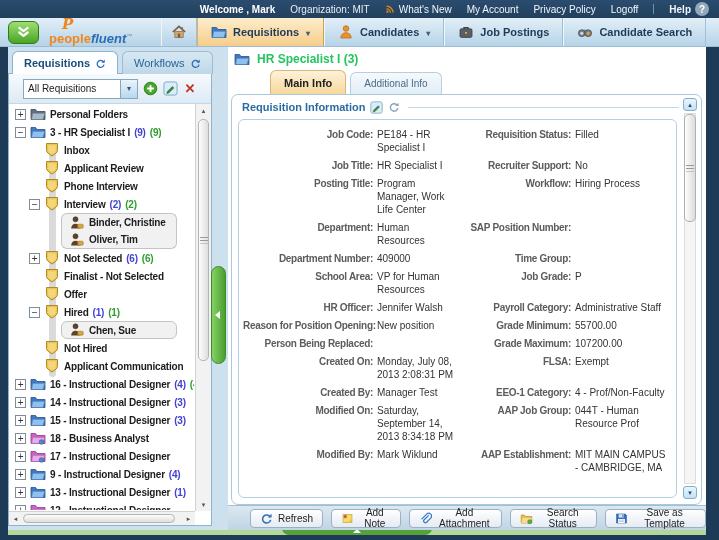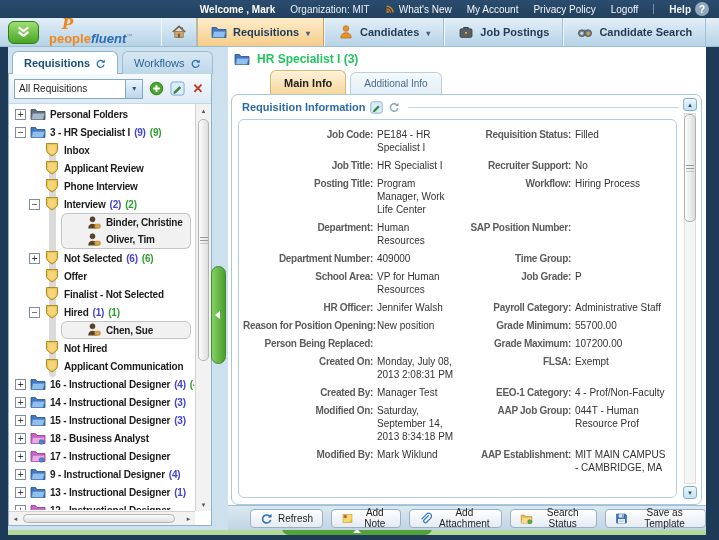--- a/index.html
+++ b/index.html
@@ -36,41 +36,41 @@
   
   .backdrop{position:absolute;left:8px;top:47px;width:698px;height:483px;background:#cde0ee;}
   
   .sidetabs{position:absolute;left:12px;top:51px;height:23px;display:flex;gap:4px;z-index:3;}
   .stab{display:flex;align-items:center;gap:5px;padding:0 11px;font-size:11px;color:#2a6496;cursor:pointer;
         background:linear-gradient(#d8e8f3,#bdd7e9);border:1px solid #9cbcd4;border-bottom:none;border-radius:6px 6px 0 0;}
   .stab.active{background:#fdfeff;border-color:#8fb3cc;color:#1a4e7a;font-weight:bold;}
   .ref-ic{width:11px;height:11px;color:#2e6fb8;}
   .sidepanel{position:absolute;left:8px;top:73px;width:204px;height:453px;background:#fff;border:1px solid #8fb3cc;box-sizing:border-box;z-index:2;}
   .filter-row{position:absolute;left:0;top:0;right:0;height:30px;background:linear-gradient(#f6fafd,#ddeaf4);
-              border-bottom:1px solid #c2d8e6;display:flex;align-items:center;gap:5px;padding:0 5px;box-sizing:border-box;}
+              border-bottom:1px solid #c2d8e6;display:flex;align-items:center;gap:5px;padding:0 14px;box-sizing:border-box;}
   .selectbox{width:130px;height:20px;background:#fff;border:1px solid #86a7bc;display:flex;align-items:center;
              font-size:10px;color:#222;padding-left:4px;box-sizing:border-box;cursor:pointer;}
   .select-btn{margin-left:auto;width:16px;height:18px;border-left:1px solid #86a7bc;background:linear-gradient(#eaf4fb,#b9d7ec);
               display:flex;align-items:center;justify-content:center;cursor:pointer;}
   .select-btn::after{content:"▾";font-size:8px;color:#2a5a84;}
   .ico-btn{width:16px;height:16px;display:flex;align-items:center;justify-content:center;cursor:pointer;}
   .x-ic::before{content:"✕";color:#c23321;font-weight:bold;font-size:13px;line-height:13px;}
   
   .tree{position:absolute;left:2px;top:31px;right:17px;bottom:15px;overflow:hidden;font-size:10px;font-weight:bold;color:#1c1c1c;letter-spacing:-0.2px;}
   .rope{position:absolute;left:38px;top:41px;width:7px;height:231px;background:#dadada;border-radius:4px;}
   .trow{position:relative;display:flex;align-items:center;gap:4px;height:18px;cursor:pointer;box-sizing:border-box;}
   .expand{flex:0 0 auto;width:11px;height:11px;border:1px solid #7d8d9c;background:#fff;color:#333;font-size:10px;
           line-height:9px;text-align:center;box-sizing:border-box;font-weight:normal;cursor:pointer;}
   .expand.noexp{visibility:hidden;}
   .ticon{flex:0 0 auto;width:16px;height:16px;}
   .ticon svg{width:16px;height:16px;}
   .tlabel{white-space:nowrap;}
   .c1{color:#4343d2;}
   .c2{color:#2f9e2f;}
-  .trow.boxed{margin-left:50px;width:130px;background:#f1f1f1;border:1px solid #c4c4c4;padding-left:24px;}
+  .trow.boxed{margin-left:50px;width:116px;background:#f1f1f1;border:1px solid #c4c4c4;padding-left:7px;}
   .trow.box-start{border-bottom:none;border-radius:6px 6px 0 0;}
   .trow.box-end{border-top:none;border-radius:0 0 6px 6px;}
   .trow.box-single{border-radius:6px;}
   
   .vscroll{position:absolute;top:30px;right:0;bottom:14px;width:16px;background:#f2f2f2;border-left:1px solid #d2d2d2;box-sizing:border-box;}
   .hscroll{position:absolute;left:0;right:16px;bottom:0;height:14px;background:#f2f2f2;border-top:1px solid #d2d2d2;box-sizing:border-box;}
   .sb-btn{position:absolute;width:100%;height:13px;display:flex;align-items:center;justify-content:center;font-size:7px;color:#555;cursor:pointer;}
   .sb-btn.up{top:0;} .sb-btn.down{bottom:0;}
   .sb-btn.up::after{content:"▴";} .sb-btn.down::after{content:"▾";}
   .sb-thumb{position:absolute;left:2px;right:2px;border:1px solid #b4b4b4;border-radius:5px;
@@ -457,31 +457,31 @@
     <span class="c1">(6)</span>
     <span class="c2">(6)</span>
   </div>
         <div class="trow" style="margin-left: 18px;">
     <span class="expand noexp"></span>
     <span class="ticon">
             <svg viewBox="0 0 16 16">
               <use href="#sym-stage"></use>
             </svg>
           </span>
+    <span class="tlabel">Finalist - Not Selected</span>
+
+  </div>
+        <div class="trow" style="margin-left: 18px;">
+    <span class="expand noexp"></span>
+    <span class="ticon">
+            <svg viewBox="0 0 16 16">
+              <use href="#sym-stage"></use>
+            </svg>
+          </span>
     <span class="tlabel">Offer</span>
-
-  </div>
-        <div class="trow" style="margin-left: 18px;">
-    <span class="expand noexp"></span>
-    <span class="ticon">
-            <svg viewBox="0 0 16 16">
-              <use href="#sym-stage"></use>
-            </svg>
-          </span>
-    <span class="tlabel">Finalist - Not Selected</span>
 
   </div>
         <div class="trow" style="margin-left: 18px;">
     <span class="expand">−</span>
     <span class="ticon">
             <svg viewBox="0 0 16 16">
               <use href="#sym-stage"></use>
             </svg>
           </span>
     <span class="tlabel">Hired</span>

